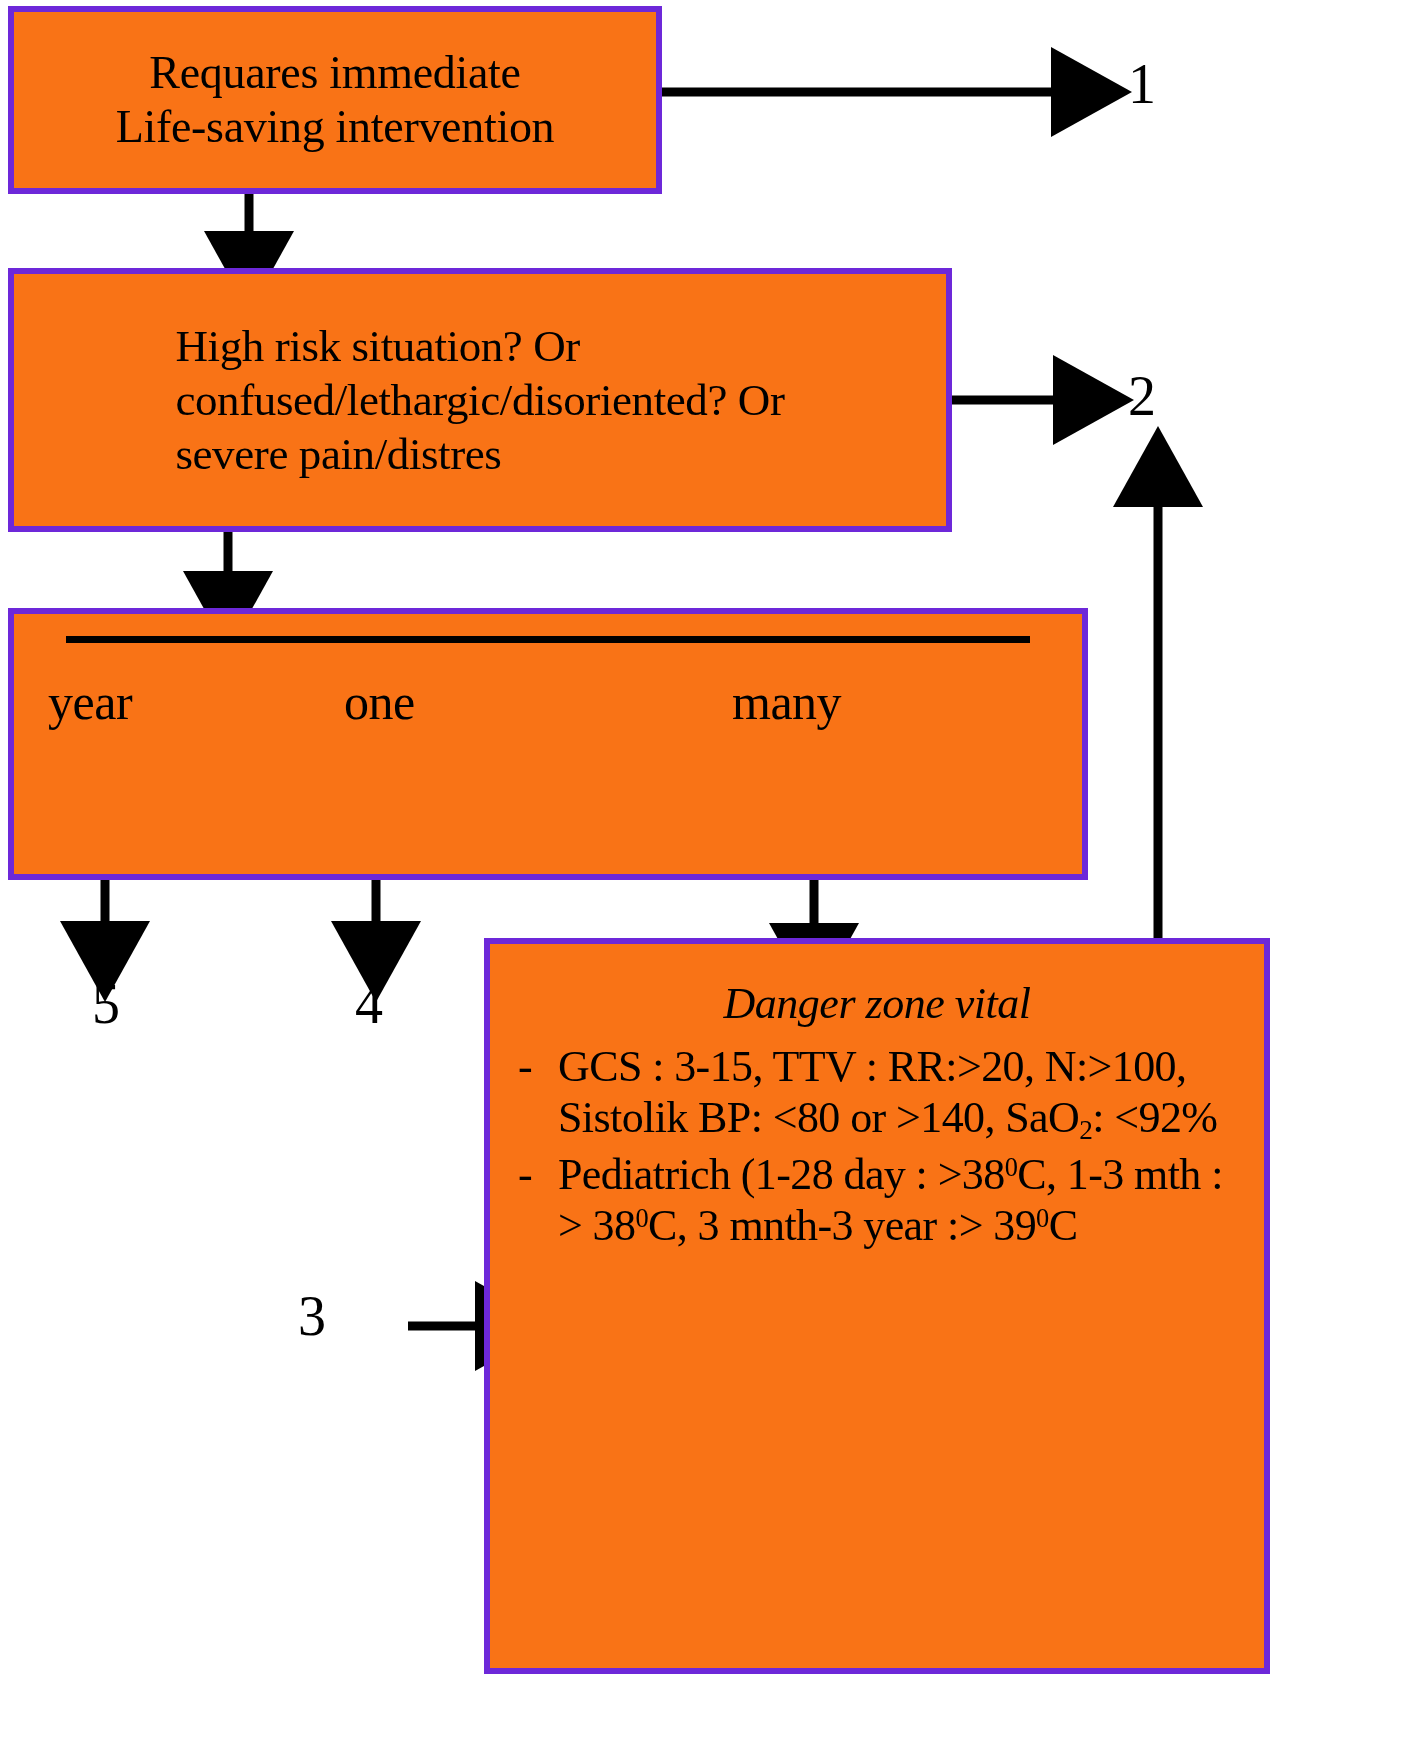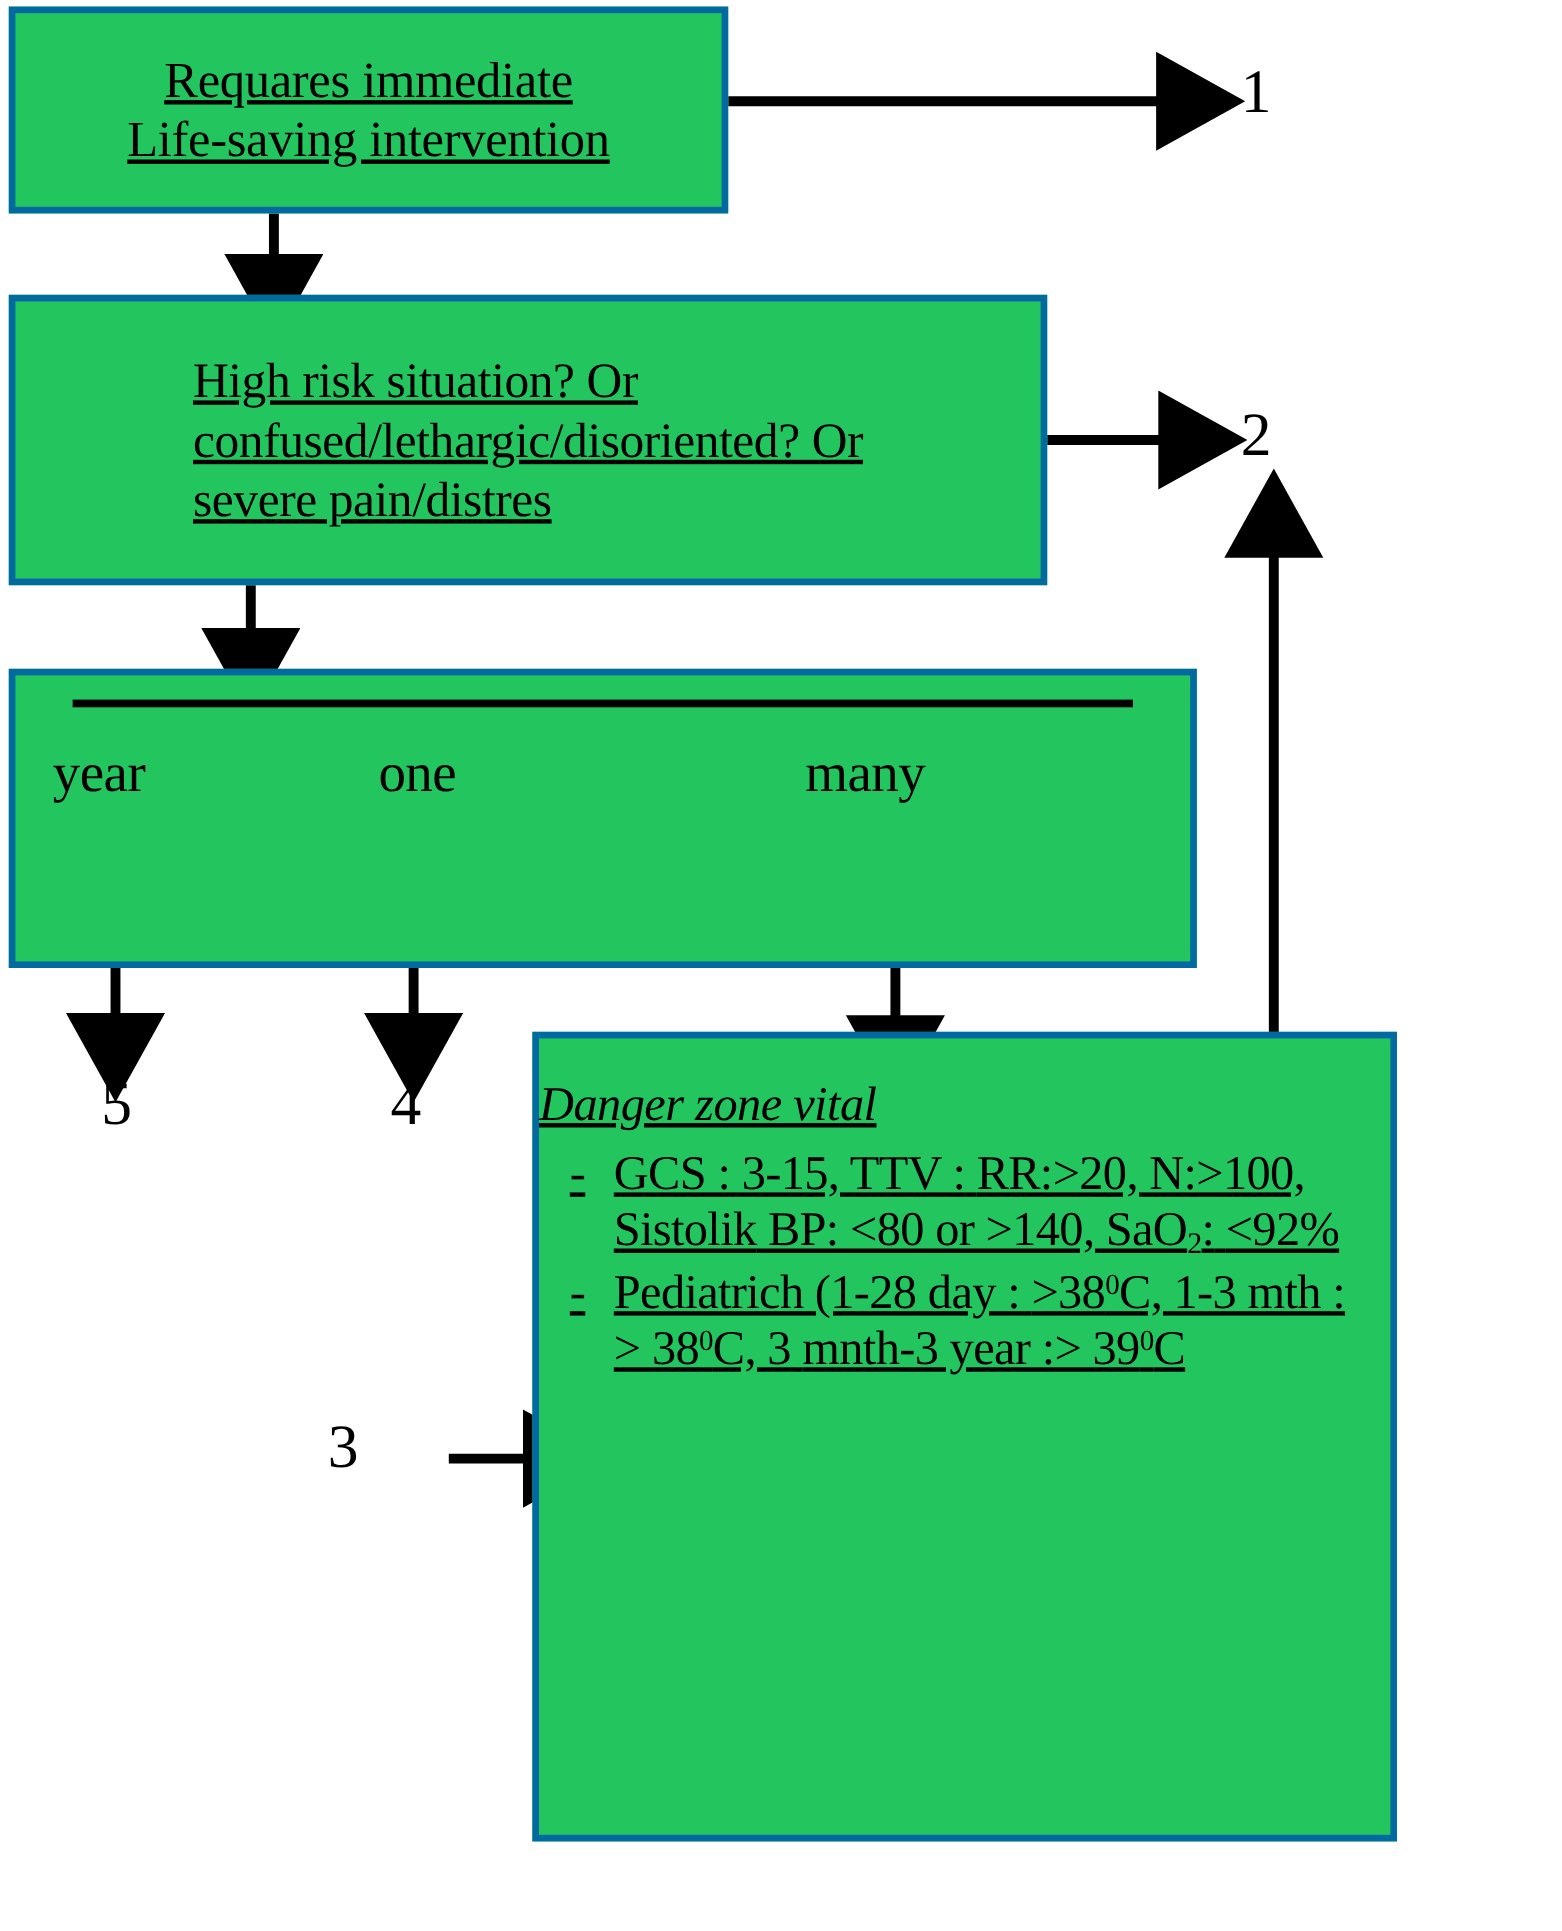--- a/index.html
+++ b/index.html
@@ -23,26 +23,25 @@
     position: absolute;
     left: 0;
     top: 0;
     width: 1420px;
     height: 1755px;
     pointer-events: none;
   }
   .node {
     position: absolute;
     box-sizing: border-box;
-    border: 6px solid #0369a1;
-    background: #22c55e;
+    border: 6px solid #6d28d9;
+    background: #f97316;
     display: flex;
     align-items: center;
     justify-content: center;
-    text-decoration: underline;
   }
 
   
   #box-lifesaving {
     left: 8px;
     top: 6px;
     width: 654px;
     height: 188px;
   }
   #box-lifesaving .txt {
@@ -106,21 +105,21 @@
     left: 484px;
     top: 938px;
     width: 786px;
     height: 736px;
     display: block;
     padding: 0;
   }
   #box-danger .dz-title {
     font-style: italic;
     font-size: 44px;
-    text-align: left;
+    text-align: center;
     padding: 34px 0 6px 0;
     letter-spacing: -0.5px;
   }
   #box-danger .dz-list {
     padding: 0 16px 0 22px;
     font-size: 44px;
     line-height: 1.16;
     letter-spacing: -0.6px;
   }
   #box-danger .dz-item {

